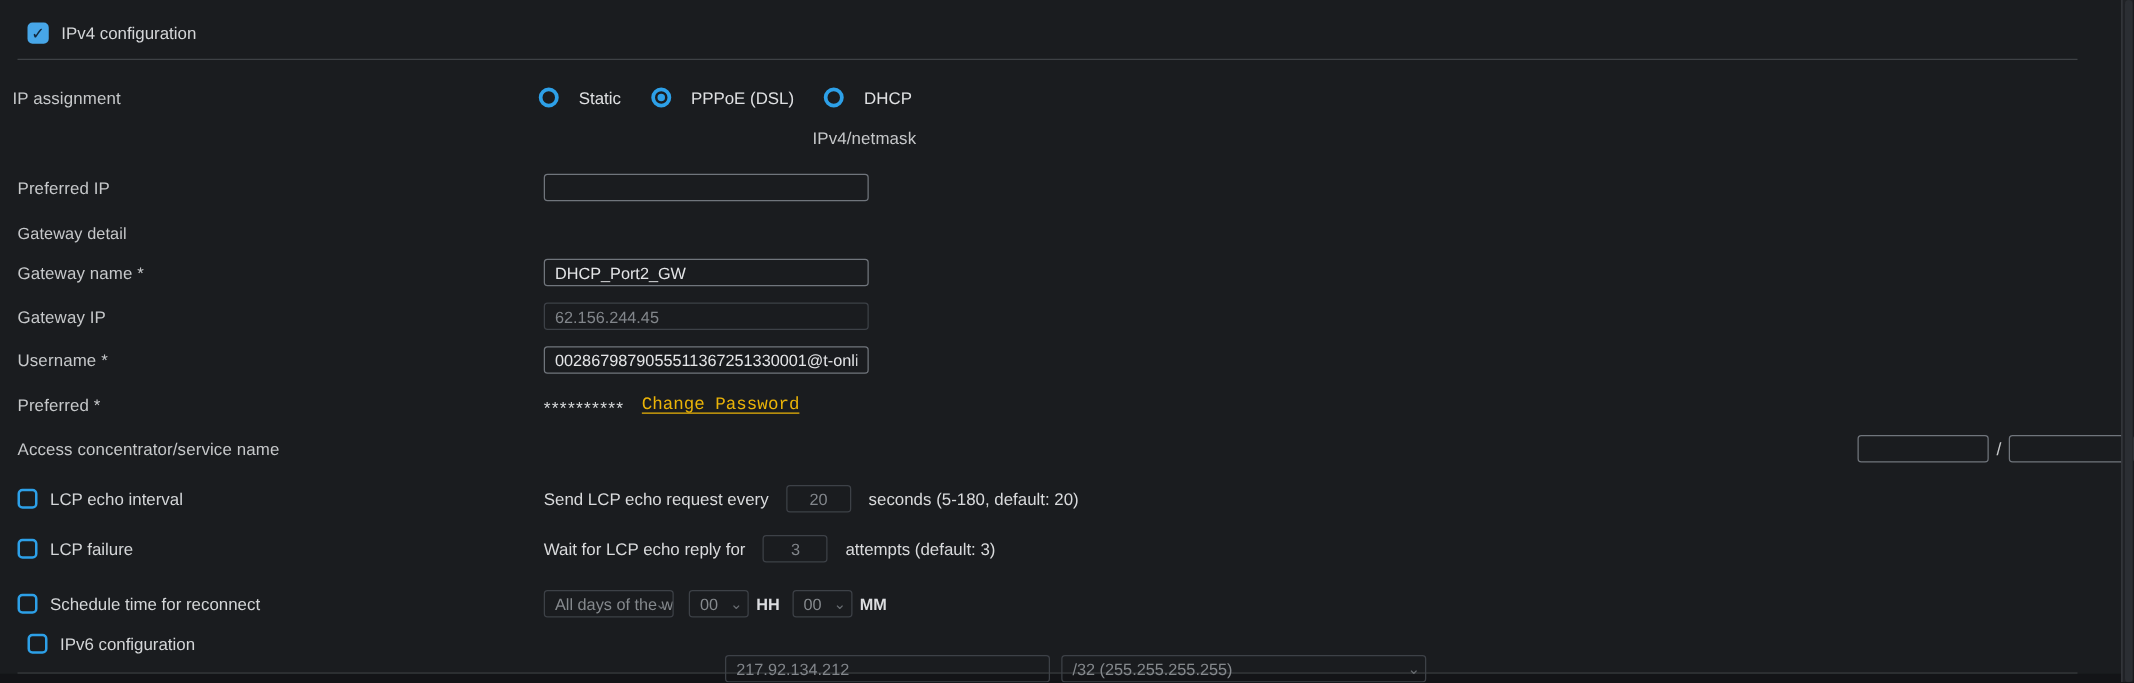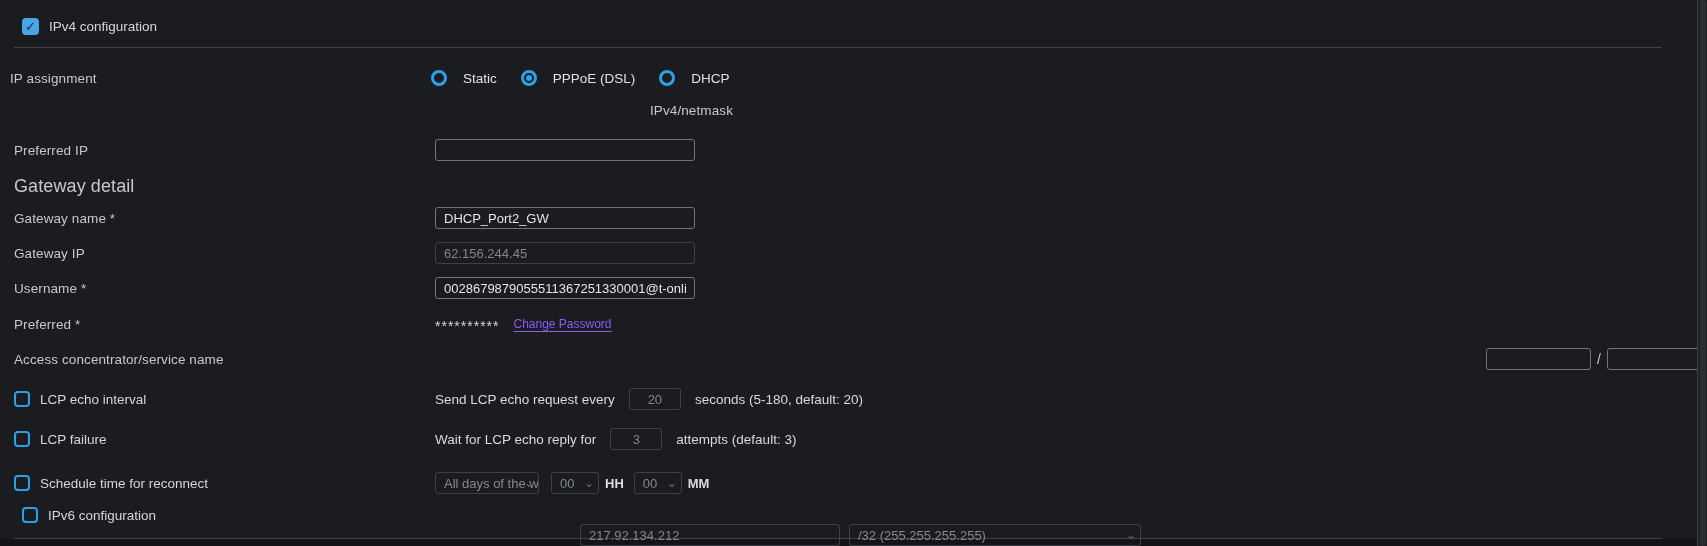--- a/index.html
+++ b/index.html
@@ -113,24 +113,24 @@
 
   .sep-slash { margin:0 6px; color:#c9cbcd; font-size:14px; }
   .inline-text { font-size:13.5px; color:#d9dadc; }
   .gap-l { margin-left:14px; }
   .gap-r { margin-right:14px; }
   .unit-label { font-weight:bold; color:#dcdde0; font-size:13px; margin:0 10px 0 6px; }
   .unit-label.last { margin-right:0; }
 
   .pwd-mask { font-size:14px; color:#d5d7d9; letter-spacing:1px; margin-right:14px; position:relative; top:2px; }
   .link {
-    font-size:12px; color:#8b5cf6; text-decoration:underline;
-    text-underline-offset:3px; cursor:pointer;
-  }
-  .section-heading { font-size:18px; color:#c6c8ca; }
+    font-size:14px; color:#eab308; text-decoration:underline;
+    text-underline-offset:3px; cursor:pointer;font-family:Liberation Mono, monospace;
+  }
+  .section-heading { font-size:13px; color:#c6c8ca; }
 </style>
 </head>
 <body>
 
 <div class="screen">
 
   <div class="head-row">
     <span class="cb checked">
       <span class="check">✓</span>
     </span>

